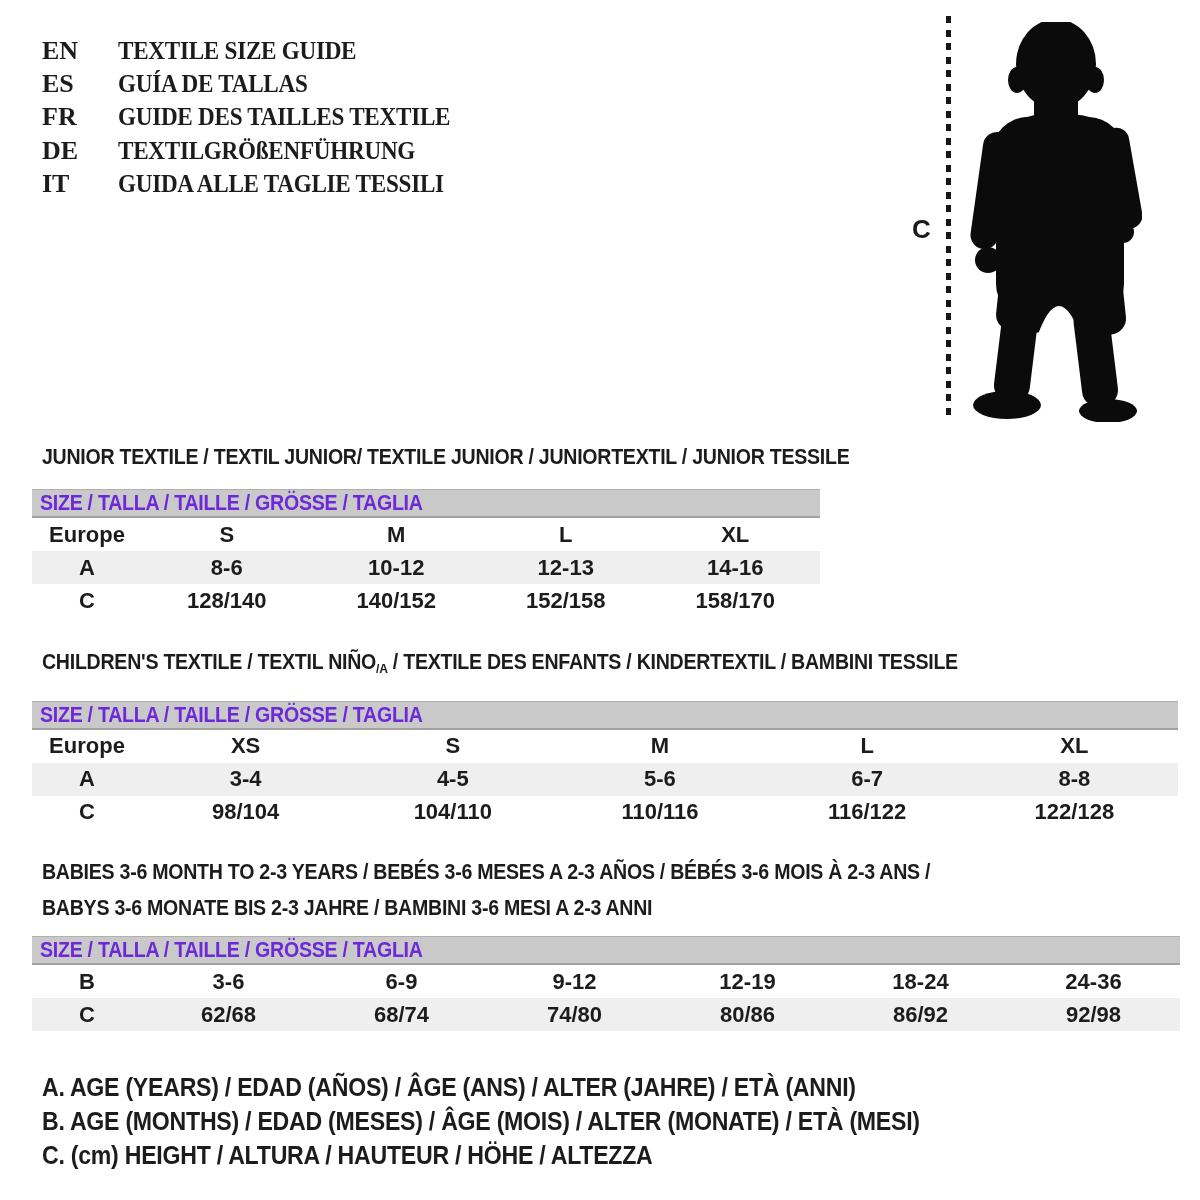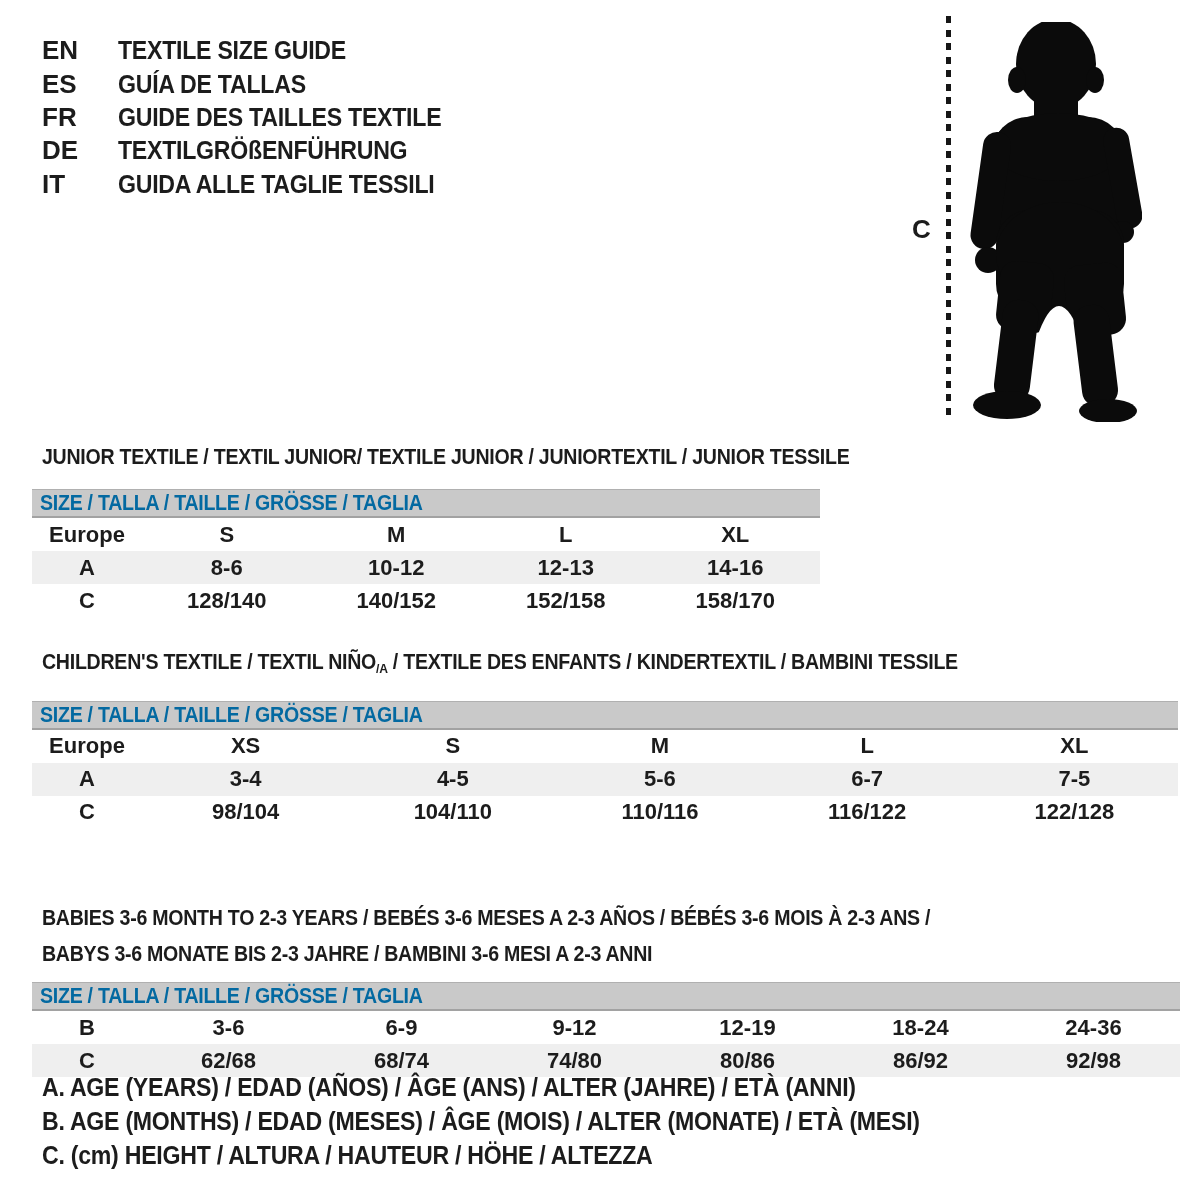--- a/index.html
+++ b/index.html
@@ -13,47 +13,47 @@
     overflow:hidden;
   }
   .cond{
     display:inline-block;
     transform:scaleX(0.89);
     transform-origin:0 50%;
     white-space:nowrap;
     letter-spacing:-0.3px;
   }
   
-  .lang-block{ position:absolute; left:42px; top:34px; }
+  .lang-block{ position:absolute; left:42px; top:34px;font-family:Liberation Serif, serif; }
   .lang-row{ display:flex; height:33.4px; align-items:center; font-size:26px; }
   .lang-code{ width:76px; flex:0 0 76px; }
   
   .dotted-line{
     position:absolute; left:946px; top:16px; width:5px; height:400px;
     background:repeating-linear-gradient(to bottom,#161616 0 7px,transparent 7px 13.5px);
   }
   .measure-c{ position:absolute; left:912px; top:214px; font-size:26px; }
   .baby-svg{ position:absolute; left:962px; top:22px; width:180px; height:400px; }
   
   .section{ position:absolute; left:32px; }
   .section-junior{ top:435px; width:788px; }
   .section-children{ top:640px; width:1146px; }
-  .section-babies{ top:892px; width:1148px; }
+  .section-babies{ top:846px; width:1148px; }
   .section-heading{
     font-size:22px; font-weight:700; margin:8px 0 19px 10px; line-height:27px;
   }
   .two-line{ margin-bottom:10px; }
   .two-line .line{ display:block; line-height:36px; }
   .sub{ font-size:0.62em; vertical-align:-0.28em; }
   .size-bar{
     height:29px; background:#c9c9c9;
     border-top:1px solid #b0b0b0; border-bottom:2px solid #a2a2a2;
     box-sizing:border-box;
     display:flex; align-items:center; padding-left:8px;
-    font-size:22px; color:#0369a1;
+    font-size:22px; color:#6d28d9;
   }
   table.size-table{
     width:100%; border-collapse:collapse; table-layout:fixed;
     font-size:22px; font-weight:700;
   }
   table.size-table td{ height:33px; text-align:center; padding:0; }
   td.row-label{ text-align:left; padding-left:8px; }
   col.col-label{ width:110px; }
   table.size-table tr:nth-child(even){ background:#efefef; }
   
@@ -175,21 +175,21 @@
         <td>M</td>
         <td>L</td>
         <td>XL</td>
       </tr>
       <tr>
         <td class="row-label">A</td>
         <td>3-4</td>
         <td>4-5</td>
         <td>5-6</td>
         <td>6-7</td>
-        <td>7-5</td>
+        <td>8-8</td>
       </tr>
       <tr>
         <td class="row-label">C</td>
         <td>98/104</td>
         <td>104/110</td>
         <td>110/116</td>
         <td>116/122</td>
         <td>122/128</td>
       </tr>
     </tbody>

